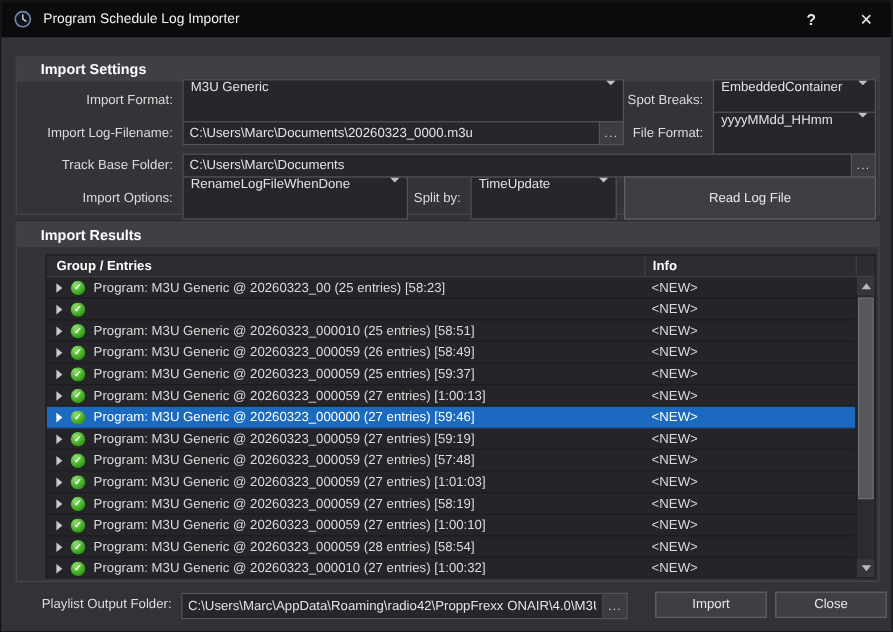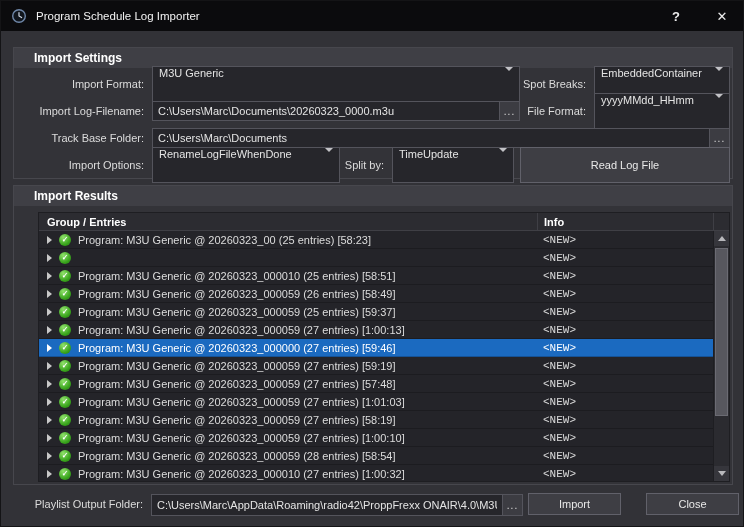--- a/index.html
+++ b/index.html
@@ -90,21 +90,21 @@
   .thead { height: 18px; display: flex; background: #2c2c31; border-bottom: 1px solid #3f3f45; font-weight: bold; color: #ffffff; }
   .th { display: flex; align-items: center; }
   .th-main { flex: 1; padding-left: 8px; }
   .th-info { width: 176px; border-left: 1px solid #3f3f45; padding-left: 6px; flex: 0 0 auto; }
   .th-blank { width: 16px; border-left: 1px solid #3f3f45; flex: 0 0 auto; }
 
   .tbody { position: absolute; top: 18px; left: 0; right: 16px; bottom: 0; overflow: hidden; }
   .trow { height: 18px; display: flex; align-items: center; border-bottom: 1px solid rgba(0,0,0,0.22); color: #dcdcdc; }
   .trow.selected { background: #1b6ac0; color: #ffffff; }
   .cell-main { flex: 1; display: flex; align-items: center; padding-left: 8px; overflow: hidden; white-space: nowrap; }
-  .cell-info { width: 176px; flex: 0 0 auto; padding-left: 6px; white-space: nowrap; font-family: Liberation Mono, monospace; }
+  .cell-info { width: 176px; flex: 0 0 auto; padding-left: 6px; white-space: nowrap; }
   .expand {
     width: 0; height: 0; flex: 0 0 auto;
     border-left: 5px solid #c9c9c9; border-top: 4px solid transparent; border-bottom: 4px solid transparent;
     margin-right: 7px;
   }
   .trow.selected .expand { border-left-color: #ffffff; }
   .check {
     width: 12px; height: 12px; border-radius: 50%; flex: 0 0 auto;
     background: radial-gradient(circle at 35% 28%, #90e16b, #3aa51d 62%, #237a0e);
     color: #ffffff; font-size: 8px; font-weight: bold;
@@ -119,21 +119,21 @@
   .tri-up { width: 0; height: 0; border-bottom: 5px solid #b8b8bc; border-left: 4px solid transparent; border-right: 4px solid transparent; }
   .tri-down { width: 0; height: 0; border-top: 5px solid #b8b8bc; border-left: 4px solid transparent; border-right: 4px solid transparent; }
   .sb-thumb { position: absolute; top: 17px; left: 1px; right: 1px; height: 168px; background: #57575e; border: 1px solid #6b6b73; }
 
   
   .footer { position: absolute; left: 12px; right: 0; bottom: 11px; height: 22px; display: flex; align-items: center; }
   .footer .flabel { width: 138px; }
   .footer .txt, .footer .browse-btn { height: 22px; }
   .footer-spacer { flex: 1; }
   .action-btn { width: 93px; height: 22px; flex: 0 0 auto; }
-  .import-btn { margin-right: 25px; }
+  .import-btn { margin-right: 7px; }
   .close-btn { margin-right: 4px; }
 </style>
 </head>
 <body>
 
 <div class="titlebar">
   <svg class="clock-icon" viewBox="0 0 16 16">
     <circle cx="8" cy="8" r="6.3" fill="#10151c" stroke="#6f87a8" stroke-width="1.4"></circle>
     <path d="M8 4.5 V8 L10.6 9.6" stroke="#cfd8e4" stroke-width="1.2" fill="none" stroke-linecap="round"></path>
   </svg>

